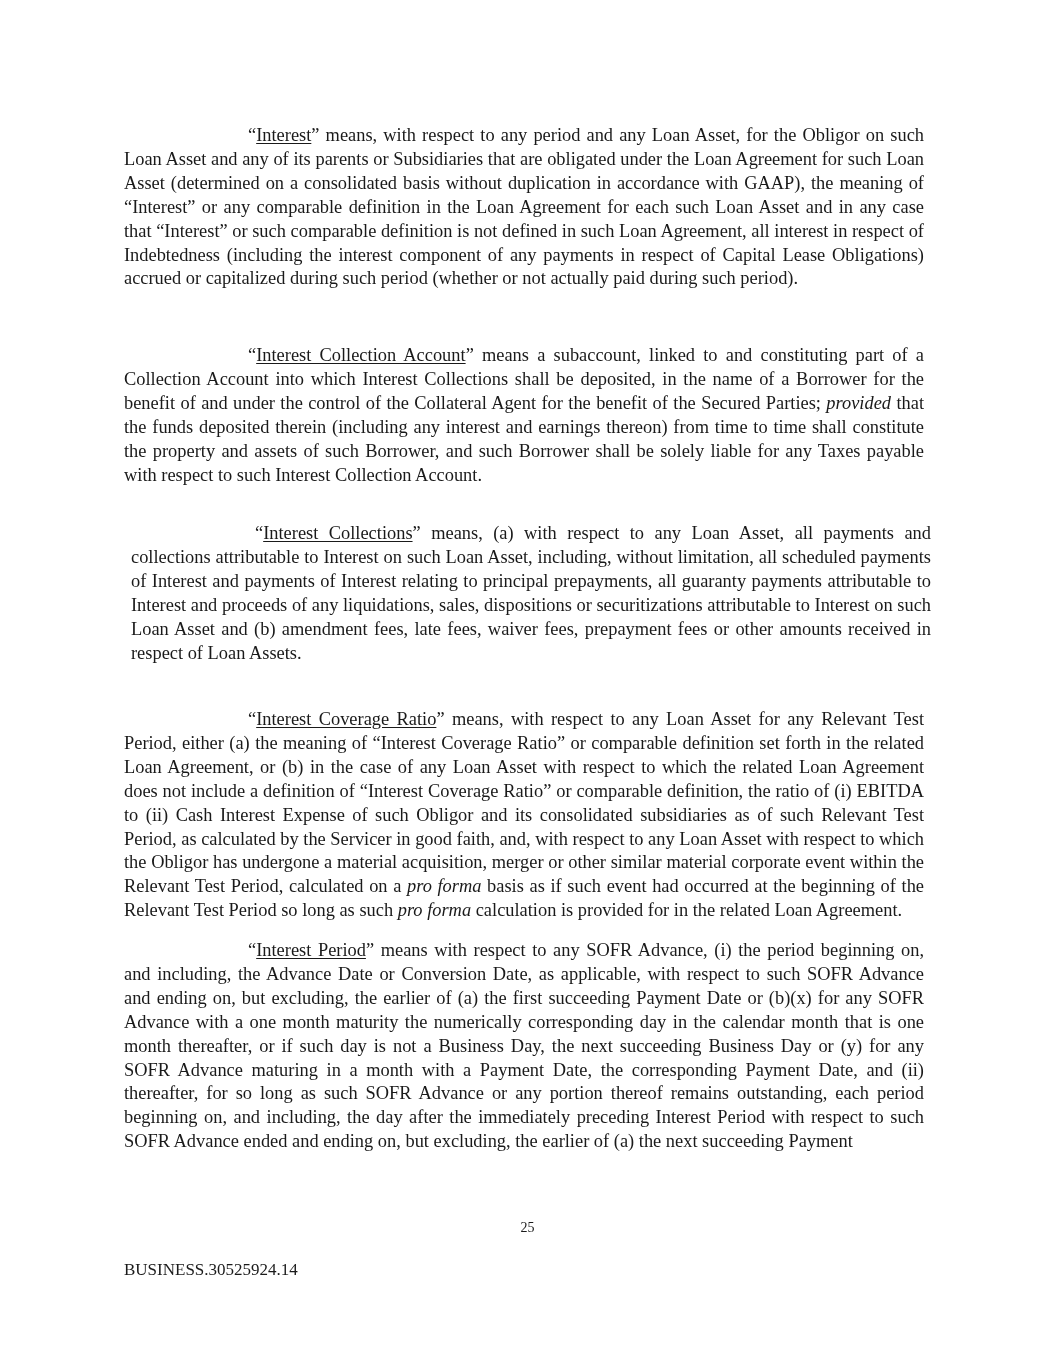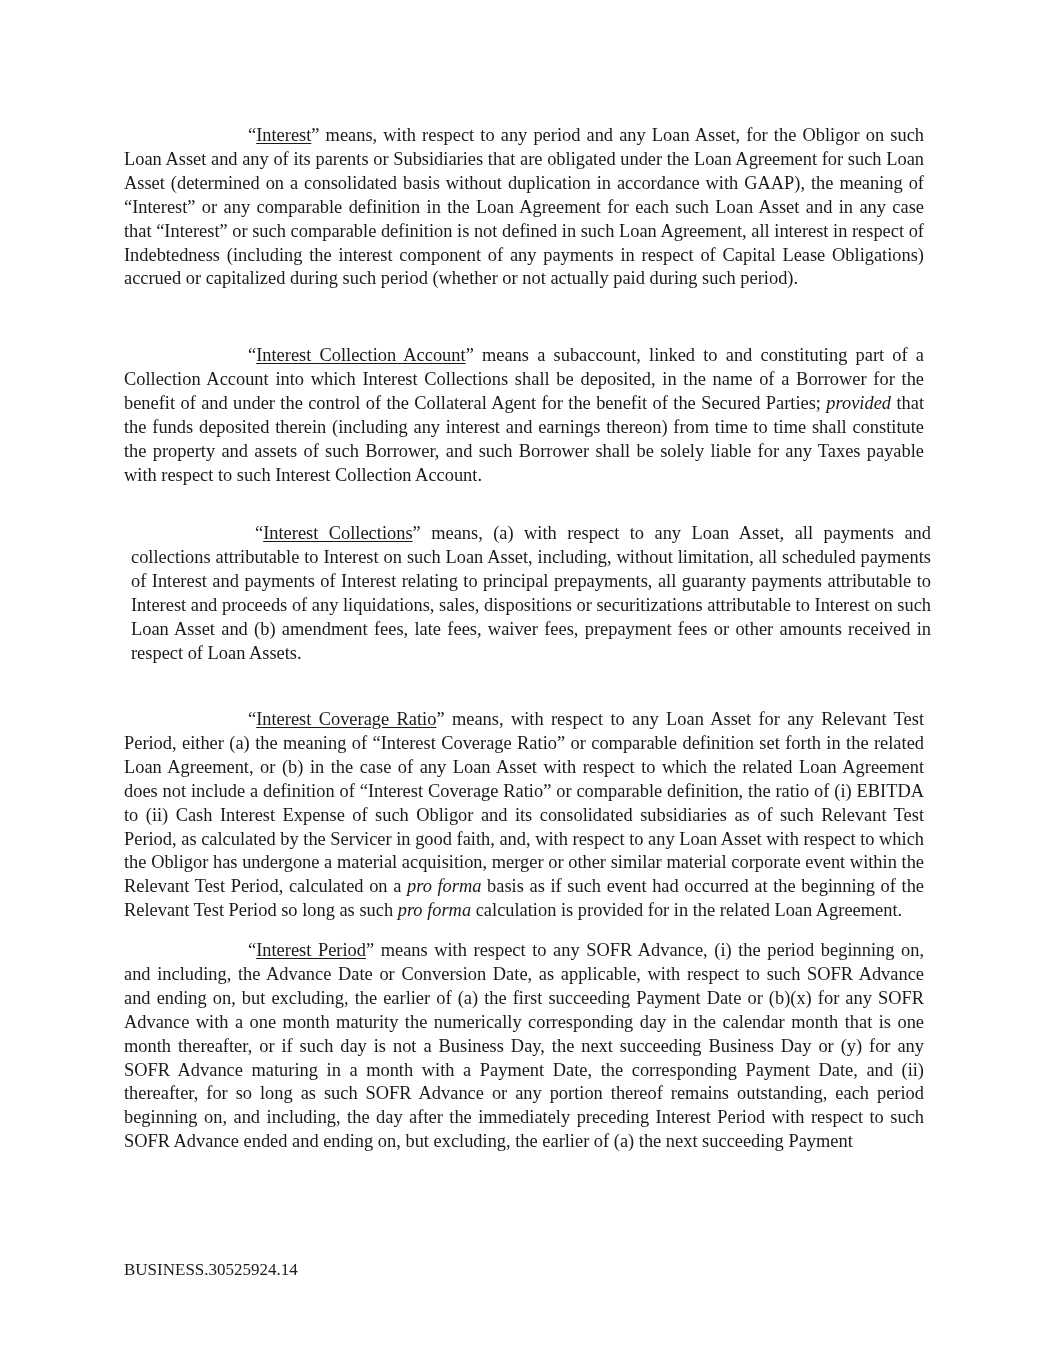--- a/index.html
+++ b/index.html
@@ -42,14 +42,15 @@
   <div class="body-text" id="p3">
     <p class="para"><span>“</span><span class="term">Interest Collections</span><span>” means, (a) with respect to any Loan Asset, all payments and collections attributable to Interest on such Loan Asset, including, without limitation, all scheduled payments of Interest and payments of Interest relating to principal prepayments, all guaranty payments attributable to Interest and proceeds of any liquidations, sales, dispositions or securitizations attributable to Interest on such Loan Asset and (b) amendment fees, late fees, waiver fees, prepayment fees or other amounts received in respect of Loan Assets.</span></p>
   </div>
   <div class="body-text" id="p4">
     <p class="para"><span>“</span><span class="term">Interest Coverage Ratio</span><span>” means, with respect to any Loan Asset for any Relevant Test Period, either (a) the meaning of “Interest Coverage Ratio” or comparable definition set forth in the related Loan Agreement, or (b) in the case of any Loan Asset with respect to which the related Loan Agreement does not include a definition of “Interest Coverage Ratio” or comparable definition, the ratio of (i) EBITDA to (ii) Cash Interest Expense of such Obligor and its consolidated subsidiaries as of such Relevant Test Period, as calculated by the Servicer in good faith, and, with respect to any Loan Asset with respect to which the Obligor has undergone a material acquisition, merger or other similar material corporate event within the Relevant Test Period, calculated on a </span><em>pro forma</em><span> basis as if such event had occurred at the beginning of the Relevant Test Period so long as such </span><em>pro forma</em><span> calculation is provided for in the related Loan Agreement.</span></p>
   </div>
   <div class="body-text" id="p5">
     <p class="para"><span>“</span><span class="term">Interest Period</span><span>” means with respect to any SOFR Advance, (i) the period beginning on, and including, the Advance Date or Conversion Date, as applicable, with respect to such SOFR Advance and ending on, but excluding, the earlier of (a) the first succeeding Payment Date or (b)(x) for any SOFR Advance with a one month maturity the numerically corresponding day in the calendar month that is one month thereafter, or if such day is not a Business Day, the next succeeding Business Day or (y) for any SOFR Advance maturing in a month with a Payment Date, the corresponding Payment Date, and (ii) thereafter, for so long as such SOFR Advance or any portion thereof remains outstanding, each period beginning on, and including, the day after the immediately preceding Interest Period with respect to such SOFR Advance ended and ending on, but excluding, the earlier of (a) the next succeeding Payment</span></p>
   </div>
 
+  <div class="page-number">25</div>
   <div class="doc-id">BUSINESS.30525924.14</div>
 </div>
 
 </body></html>

